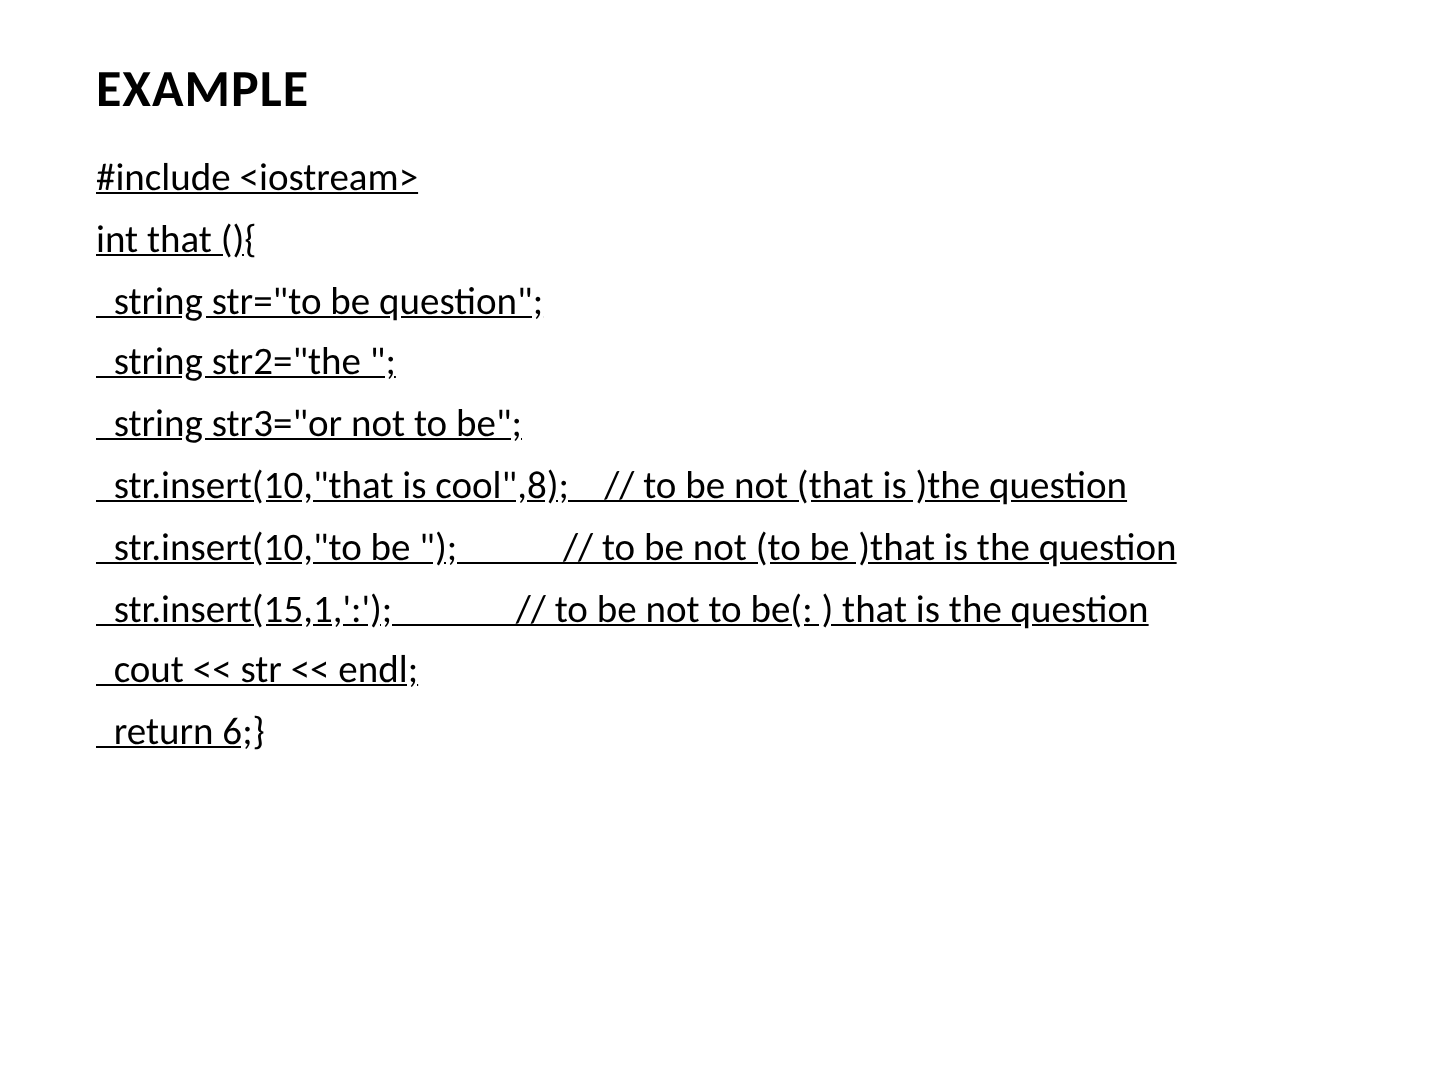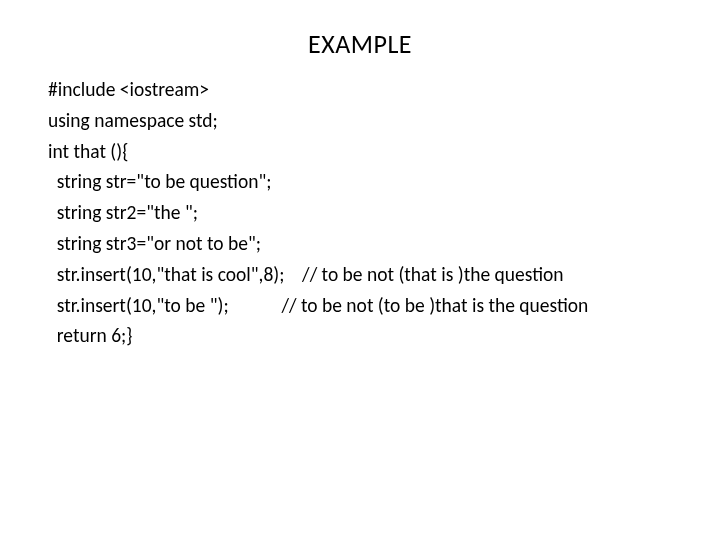--- a/index.html
+++ b/index.html
@@ -10,42 +10,44 @@
     body {
       width: 720px;
       height: 540px;
       background: #ffffff;
       font-family: Calibri, "Segoe UI", Arial, sans-serif;
       color: #000000;
       padding: 28px 48px 20px 48px;
       overflow: hidden;
     }
     .title {
-      text-align: center;
+      text-align: left;
       font-size: 26px;
-      font-weight: 400;
+      font-weight: 700;
       margin-bottom: 14px;
       letter-spacing: 0.5px;
     }
     .code-block {
       font-size: 19.5px;
       line-height: 1.58;
     }
     .line {
       white-space: pre;
+      text-decoration: underline;
     }
   </style>
 </head>
 <body>
 
 <h1 class="title">EXAMPLE</h1>
 
 <div class="code-block">
   <div class="line">#include &lt;iostream&gt;</div>
-  <div class="line">using namespace std;</div>
   <div class="line">int that (){</div>
   <div class="line">  string str="to be question";</div>
   <div class="line">  string str2="the ";</div>
   <div class="line">  string str3="or not to be";</div>
   <div class="line">  str.insert(10,"that is cool",8);    // to be not (that is )the question</div>
   <div class="line">  str.insert(10,"to be ");            // to be not (to be )that is the question</div>
+  <div class="line">  str.insert(15,1,':');              // to be not to be(: ) that is the question</div>
+  <div class="line">  cout &lt;&lt; str &lt;&lt; endl;</div>
   <div class="line">  return 6;}</div>
 </div>
 
 </body></html>

